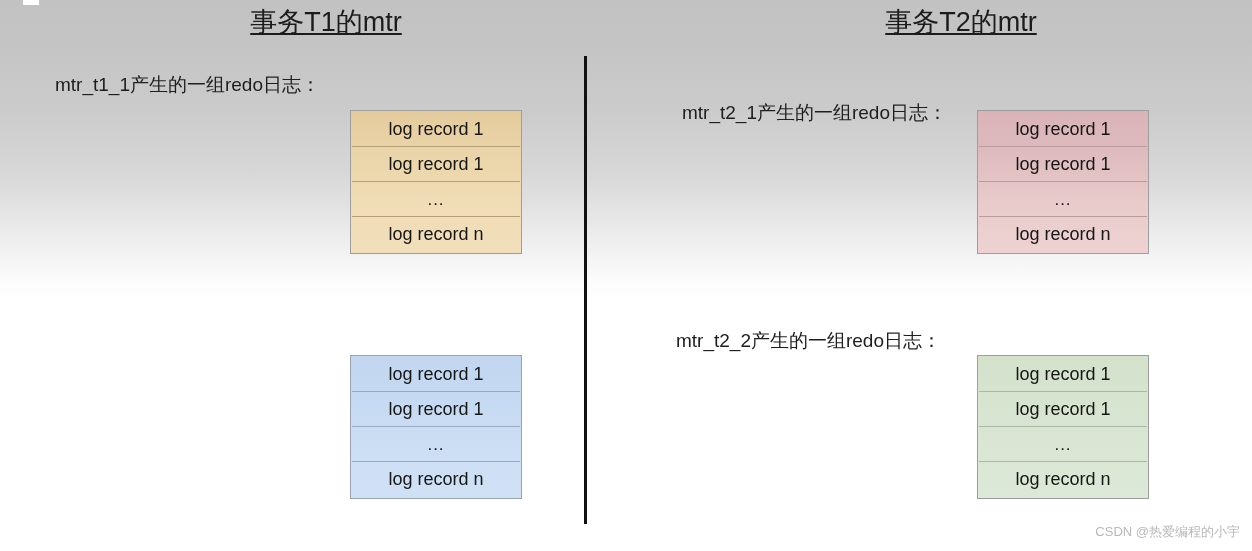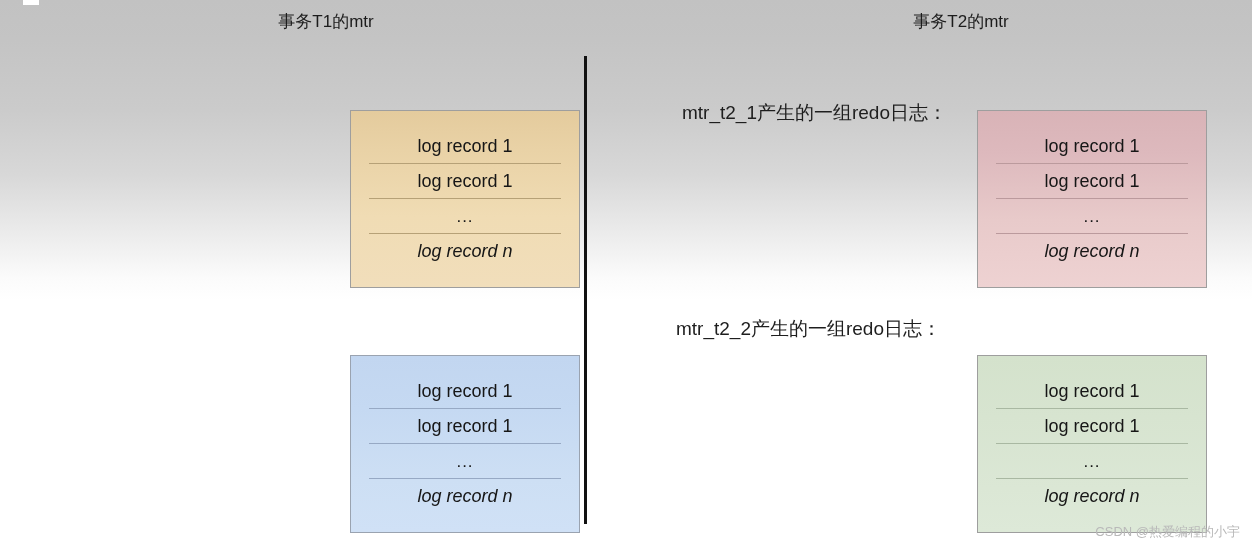--- a/index.html
+++ b/index.html
@@ -35,26 +35,27 @@
     top: 0px;
     width: 16px;
     height: 5px;
     background: #ffffff;
   }
 
   
   .col-title {
     position: absolute;
     top: 4px;
-    font-size: 17px;
+    font-size: 27px;
     line-height: 36px;
     color: #1c1c1c;
     white-space: nowrap;
     letter-spacing: 0px;
     text-align: center;
+    text-decoration: underline;
   }
   .col-title.left  { left: 0px;   width: 652px; }
   .col-title.right { left: 630px; width: 662px; }
 
   
   .divider {
     position: absolute;
     left: 584px;
     top: 56px;
     width: 3px;
@@ -67,36 +68,36 @@
     position: absolute;
     font-size: 19px;
     line-height: 26px;
     color: #1e1e1e;
     white-space: nowrap;
   }
 
   
   .rec-table {
     position: absolute;
-    width: 230px;
+    width: 172px;
     border: 1px solid #a9a9a9;
     box-sizing: border-box;
-    padding: 18px;
+    padding: 1px;
   }
   .rec-row {
     height: 35px;
     line-height: 35px;
     text-align: center;
     font-size: 18px;
     color: #161616;
     border-bottom: 1px solid #a9a9a9;
     box-sizing: border-box;
     white-space: nowrap;
   }
-  .rec-row:last-child { border-bottom: none; font-style: italic; }
+  .rec-row:last-child { border-bottom: none; }
   .rec-row.ellipsis { font-size: 17px; letter-spacing: 1px; }
 
   
   .tbl-orange { background: linear-gradient(to bottom, #e4cb9d 0%, #e9d2a6 22%, #f0dcb4 60%, #f1debb 100%); }
   .tbl-orange .rec-row { border-bottom-color: #b6a177; }
   .tbl-orange { border-color: #9e9e9e; }
 
   .tbl-pink   { background: linear-gradient(to bottom, #d9b3b7 0%, #ddb9bd 24%, #e8caca 62%, #eed2d2 100%); }
   .tbl-pink .rec-row { border-bottom-color: #bb9a9d; }
   .tbl-pink { border-color: #9e9e9e; }
@@ -126,20 +127,21 @@
 <div id="stage">
 
   <div class="corner-notch"></div>
 
   <div class="col-title left">事务T1的mtr</div>
 
   <div class="col-title right">事务T2的mtr</div>
 
   <div class="divider"></div>
 
+  <div class="group-label" style="left:55px; top:72px;">mtr_t1_1产生的一组redo日志：</div>
 
   <div class="rec-table tbl-orange" style="left:350px; top:110px;">
     <div class="rec-row">log record 1</div>
     <div class="rec-row">log record 1</div>
     <div class="rec-row ellipsis">...</div>
     <div class="rec-row">log record n</div>
   </div>
 
 
   <div class="rec-table tbl-blue" style="left:350px; top:355px;">
@@ -151,21 +153,21 @@
 
   <div class="group-label" style="left:682px; top:72px;margin-top:28px;">mtr_t2_1产生的一组redo日志：</div>
 
   <div class="rec-table tbl-pink" style="left:977px; top:110px;">
     <div class="rec-row">log record 1</div>
     <div class="rec-row">log record 1</div>
     <div class="rec-row ellipsis">...</div>
     <div class="rec-row">log record n</div>
   </div>
 
-  <div class="group-label" style="left:676px; top:316px;">mtr_t2_2产生的一组redo日志：</div>
+  <div class="group-label" style="left:676px; top:328px;">mtr_t2_2产生的一组redo日志：</div>
 
   <div class="rec-table tbl-green" style="left:977px; top:355px;">
     <div class="rec-row">log record 1</div>
     <div class="rec-row">log record 1</div>
     <div class="rec-row ellipsis">...</div>
     <div class="rec-row">log record n</div>
   </div>
 
   <div class="watermark">CSDN @热爱编程的小宇</div>
 

